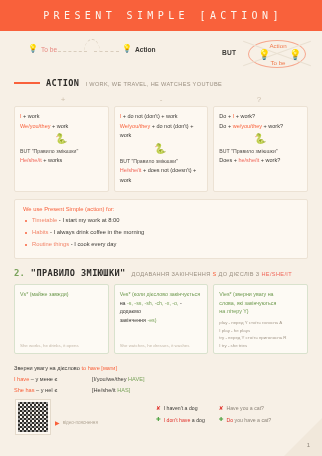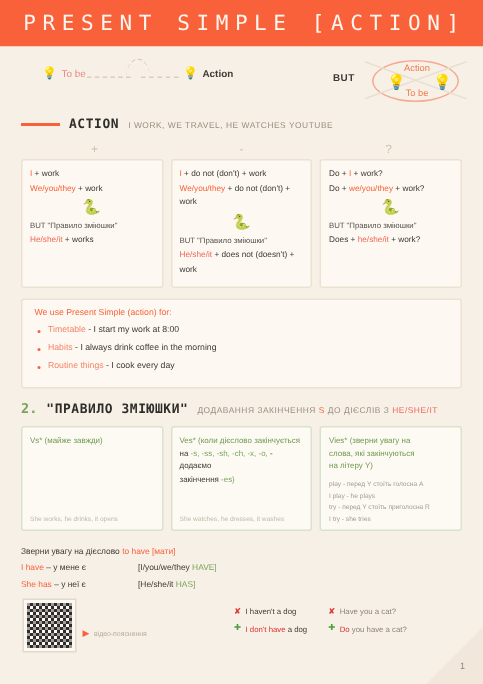--- a/index.html
+++ b/index.html
@@ -15,21 +15,21 @@
   
   .title-bar {
     background: #f9613b;
     height: 31px;
     display: flex;
     align-items: center;
     justify-content: center;
   }
   .title-bar h1 {
     font-family: "DejaVu Sans Mono", monospace;
-    font-size: 14px;
+    font-size: 10px;
     font-weight: 400;
     letter-spacing: 4.4px;
     color: #fdf6ee;
     padding-left: 4px;
   }
 
   
   .top-strip {
     height: 44px;
     position: relative;

